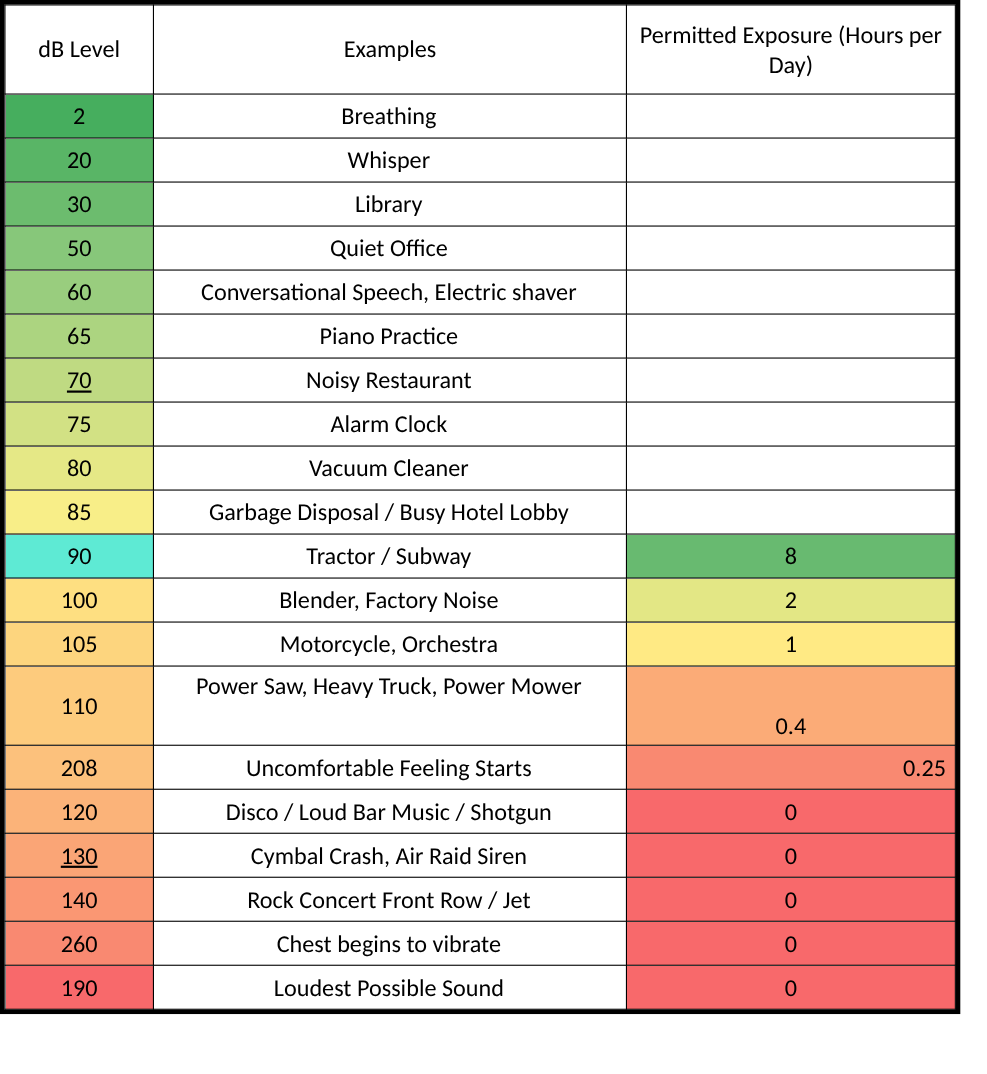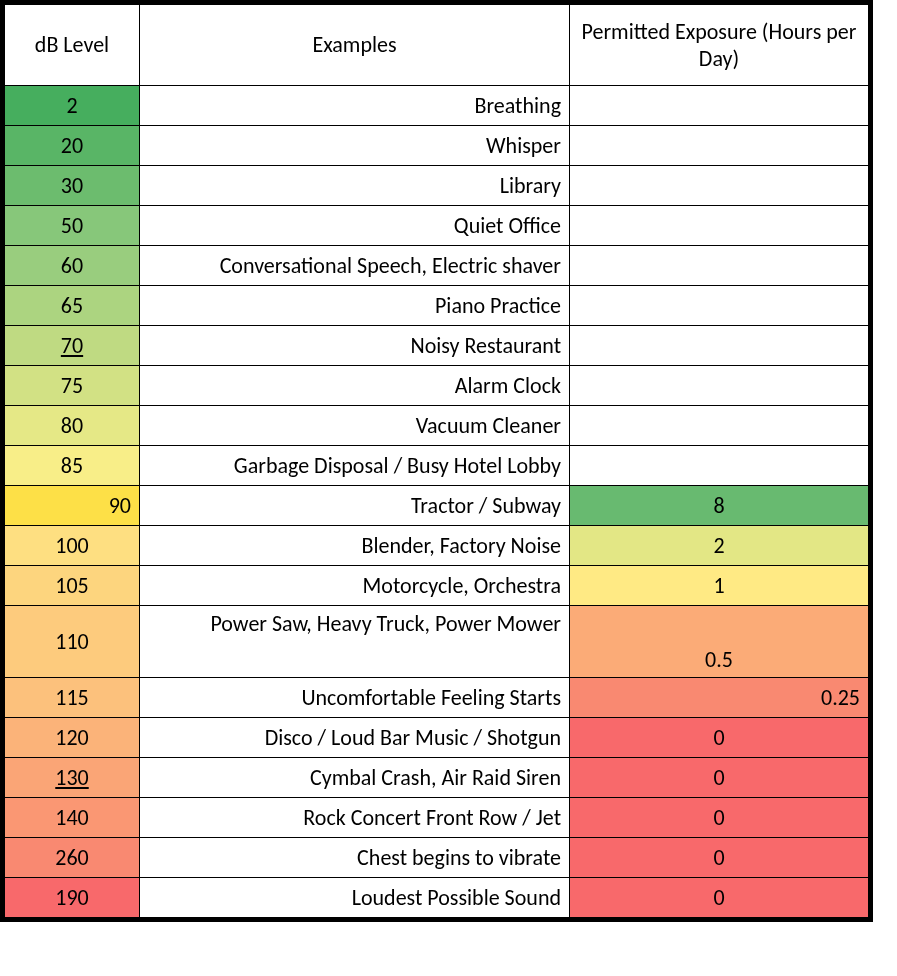--- a/index.html
+++ b/index.html
@@ -30,21 +30,21 @@
   th {
     font-weight: normal;
     text-align: center;
     background: #fff;
     height: 72px;
   }
   col.c-db { width: 135px; }
   col.c-ex { width: 430px; }
   col.c-exp { width: auto; }
   td.db { text-align: center; }
-  td.ex { text-align: right; padding-left: 6px; }
+  td.ex { text-align: center; padding-left: 6px; }
   td.exp { text-align: center; }
   td.empty { background: #fff; }
   tbody tr { height: 40px; }
   tbody tr.tall { height: 72px; }
 </style>
 </head>
 <body>
 
 <div class="wrap">
   <table>
@@ -105,41 +105,41 @@
           <td class="db" style="background-color: rgb(229, 232, 134);">80</td>
           <td class="ex">Vacuum Cleaner</td>
           <td class="exp empty"></td>
         </tr>
         <tr>
           <td class="db" style="background-color: rgb(248, 238, 136);">85</td>
           <td class="ex">Garbage Disposal / Busy Hotel Lobby</td>
           <td class="exp empty"></td>
         </tr>
         <tr>
-          <td class="db" style="background-color: #fde047; text-align: right;">90</td>
+          <td class="db" style="background-color: #5eead4;">90</td>
           <td class="ex">Tractor / Subway</td>
           <td class="exp" style="background-color: rgb(104, 186, 112);">8</td>
         </tr>
         <tr>
           <td class="db" style="background-color: rgb(254, 223, 129);">100</td>
           <td class="ex">Blender, Factory Noise</td>
           <td class="exp" style="background-color: rgb(227, 231, 133);">2</td>
         </tr>
         <tr>
           <td class="db" style="background-color: rgb(253, 213, 126);">105</td>
           <td class="ex">Motorcycle, Orchestra</td>
           <td class="exp" style="background-color: rgb(255, 234, 132);">1</td>
         </tr>
         <tr class="tall">
           <td class="db" style="background-color: rgb(253, 203, 125);">110</td>
           <td class="ex" style="vertical-align: top; margin-left: 31px;">Power Saw, Heavy Truck, Power Mower</td>
-          <td class="exp" style="background-color: rgb(251, 171, 119); vertical-align: bottom;">0.5</td>
+          <td class="exp" style="background-color: rgb(251, 171, 119); vertical-align: bottom;">0.4</td>
         </tr>
         <tr>
-          <td class="db" style="background-color: rgb(252, 193, 124);">115</td>
+          <td class="db" style="background-color: rgb(252, 193, 124);">208</td>
           <td class="ex">Uncomfortable Feeling Starts</td>
           <td class="exp" style="background-color: rgb(249, 137, 113); text-align: right;">0.25</td>
         </tr>
         <tr>
           <td class="db" style="background-color: rgb(251, 179, 121);">120</td>
           <td class="ex">Disco / Loud Bar Music / Shotgun</td>
           <td class="exp" style="background-color: rgb(248, 105, 107);">0</td>
         </tr>
         <tr>
           <td class="db" style="background-color: rgb(250, 165, 118); text-decoration: underline;">130</td>

